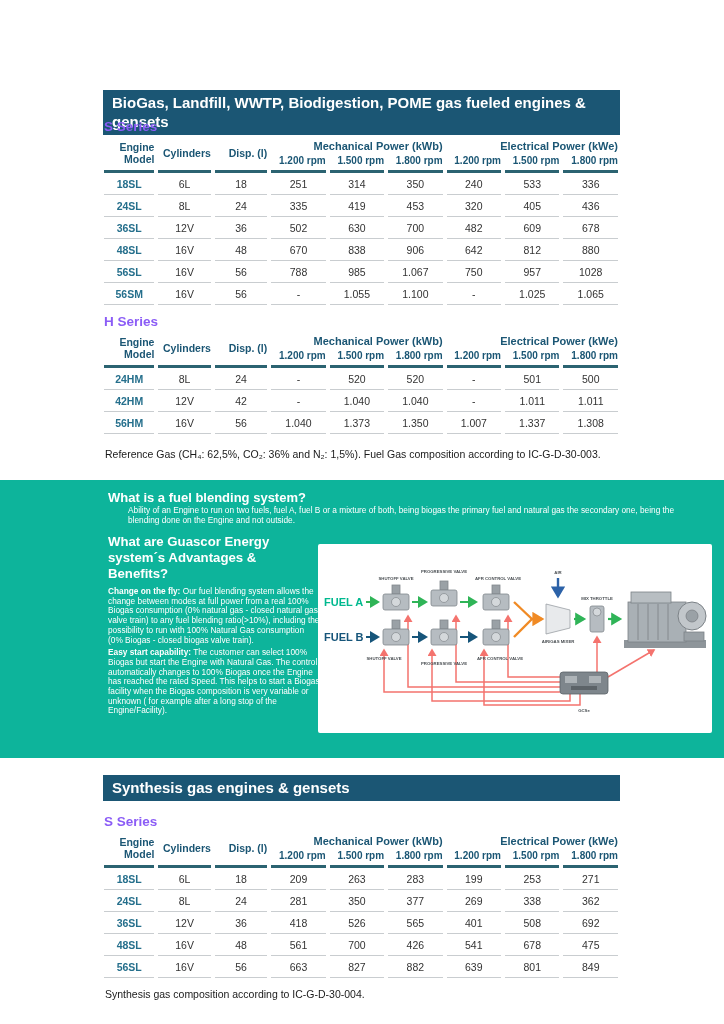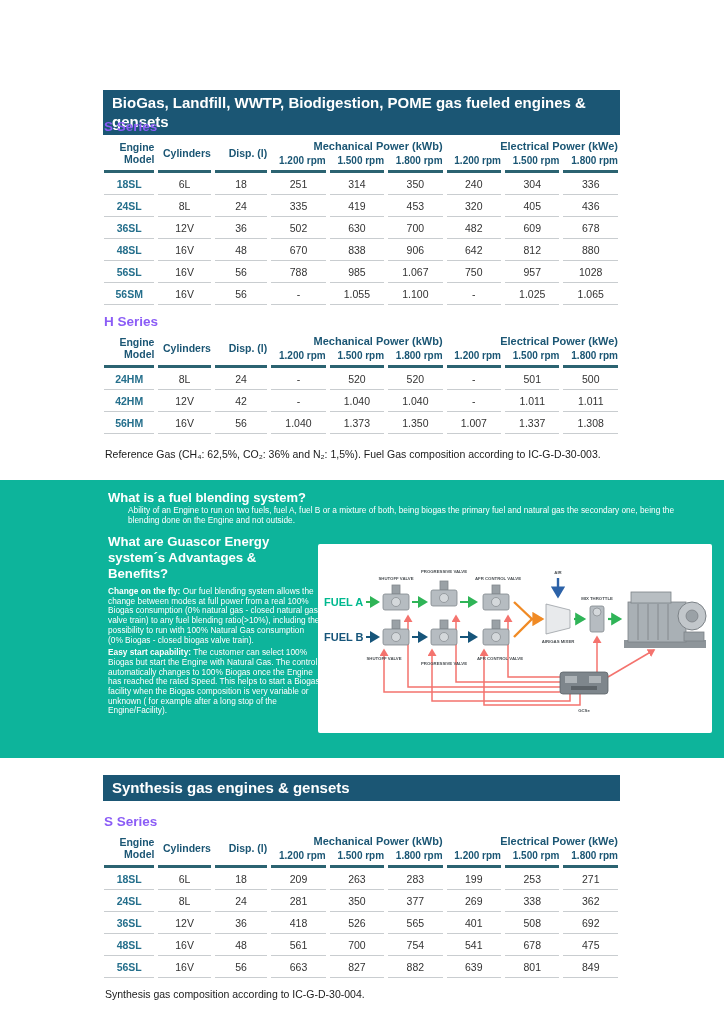--- a/index.html
+++ b/index.html
@@ -94,21 +94,21 @@
       </thead>
       <tbody>
           <tr>
             <td class="model">18SL</td>
             <td>6L</td>
             <td>18</td>
             <td>251</td>
             <td>314</td>
             <td>350</td>
             <td>240</td>
-            <td>304</td>
+            <td>533</td>
             <td>336</td>
           </tr>
           <tr>
             <td class="model">24SL</td>
             <td>8L</td>
             <td>24</td>
             <td>335</td>
             <td>419</td>
             <td>453</td>
             <td>320</td>
@@ -416,21 +416,21 @@
             <td>401</td>
             <td>508</td>
             <td>692</td>
           </tr>
           <tr>
             <td class="model">48SL</td>
             <td>16V</td>
             <td>48</td>
             <td>561</td>
             <td>700</td>
-            <td>754</td>
+            <td>426</td>
             <td>541</td>
             <td>678</td>
             <td>475</td>
           </tr>
           <tr>
             <td class="model">56SL</td>
             <td>16V</td>
             <td>56</td>
             <td>663</td>
             <td>827</td>

